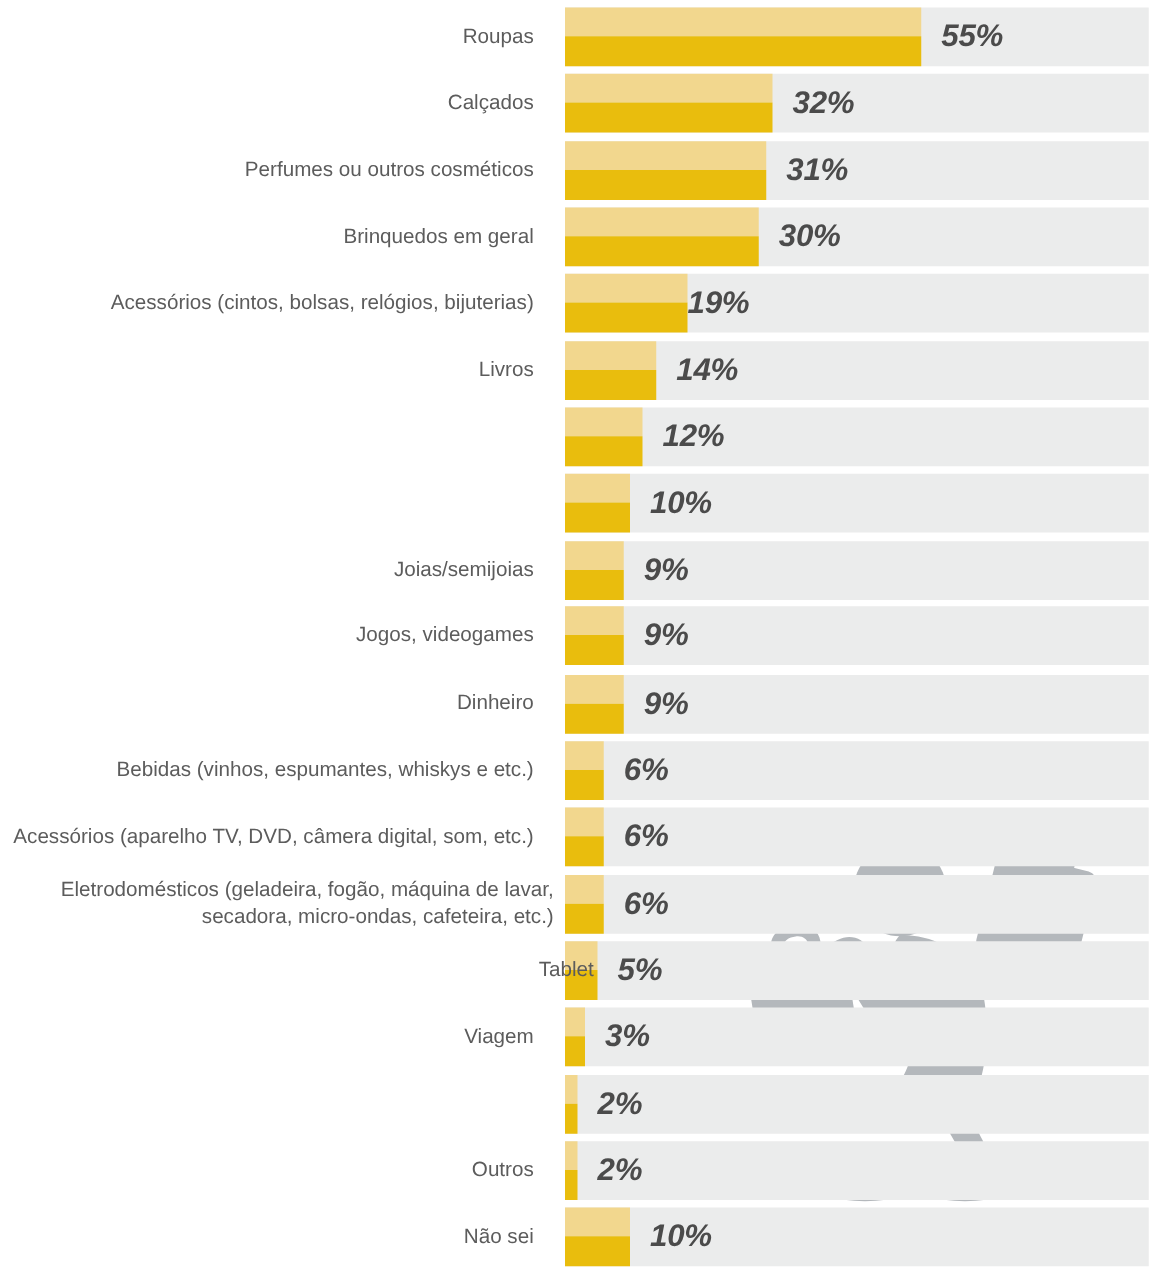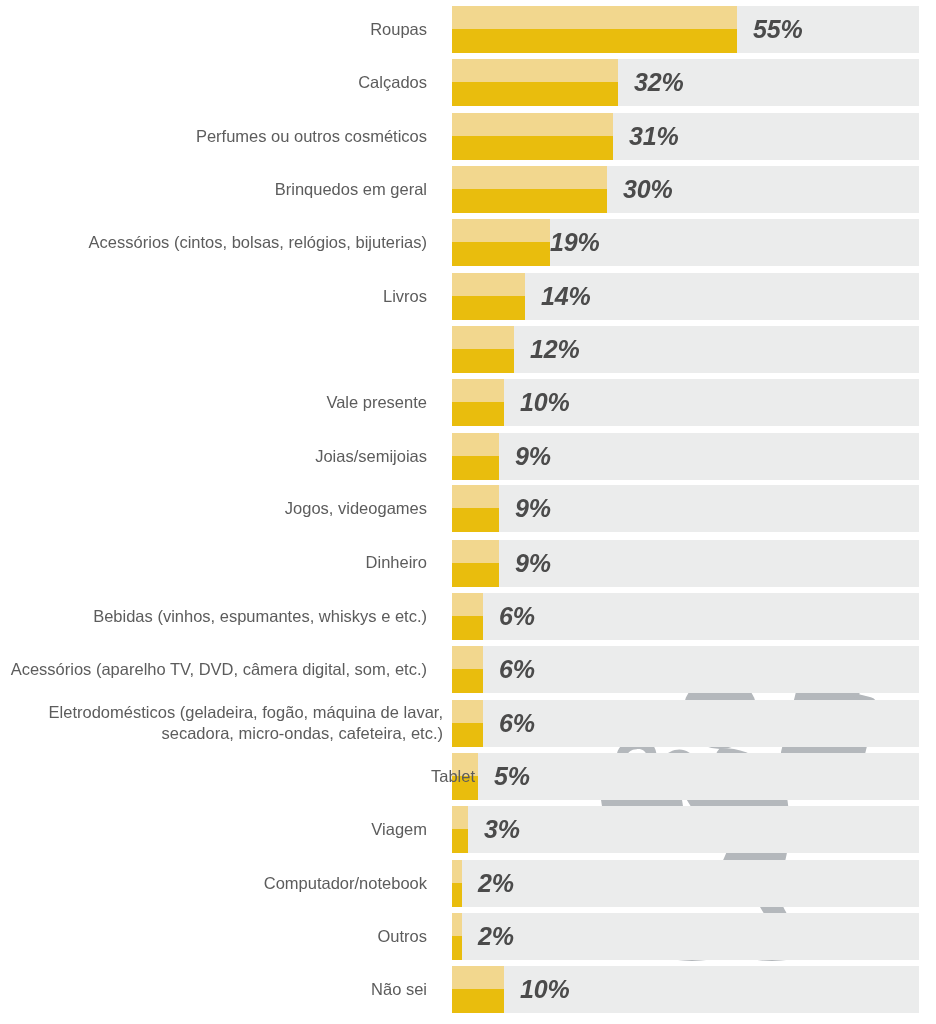--- a/index.html
+++ b/index.html
@@ -260,21 +260,20 @@
       </div>
       <div class="row" style="top: 326.1px;">
         <div class="track" style="width: 467px;"></div>
         <div class="bar" style="width: 62px;">
           <div class="bar-top"></div>
           <div class="bar-bottom"></div>
         </div>
         <div class="value" style="left: 530px;">12%</div>
       </div>
       <div class="row" style="top: 379.45px;">
-        <div class="label">Vale presente</div>
         <div class="track" style="width: 467px;"></div>
         <div class="bar" style="width: 52px;">
           <div class="bar-top"></div>
           <div class="bar-bottom"></div>
         </div>
         <div class="value" style="left: 520px;">10%</div>
       </div>
       <div class="row" style="top: 432.8px;">
         <div class="label">Joias/semijoias</div>
         <div class="track" style="width: 467px;"></div>
@@ -342,21 +341,20 @@
       <div class="row" style="top: 806.25px;">
         <div class="label">Viagem</div>
         <div class="track" style="width: 467px;"></div>
         <div class="bar" style="width: 16px;">
           <div class="bar-top"></div>
           <div class="bar-bottom"></div>
         </div>
         <div class="value" style="left: 484px;">3%</div>
       </div>
       <div class="row" style="top: 859.6px;">
-        <div class="label">Computador/notebook</div>
         <div class="track" style="width: 467px;"></div>
         <div class="bar" style="width: 10px;">
           <div class="bar-top"></div>
           <div class="bar-bottom"></div>
         </div>
         <div class="value" style="left: 478px;">2%</div>
       </div>
       <div class="row" style="top: 912.95px;">
         <div class="label">Outros</div>
         <div class="track" style="width: 467px;"></div>

